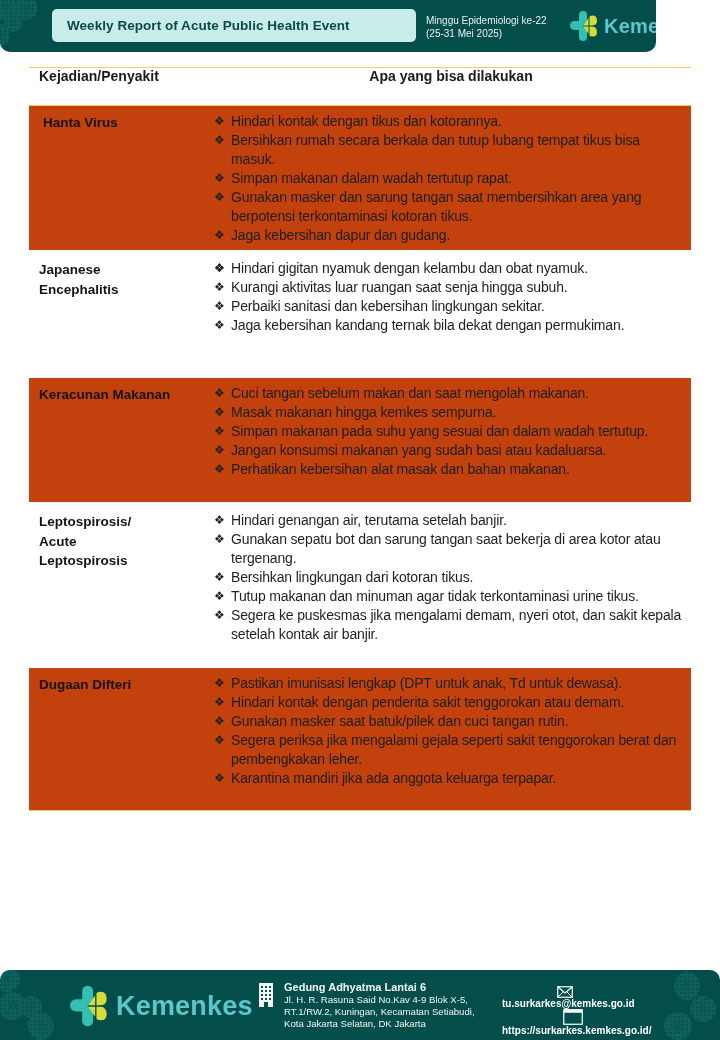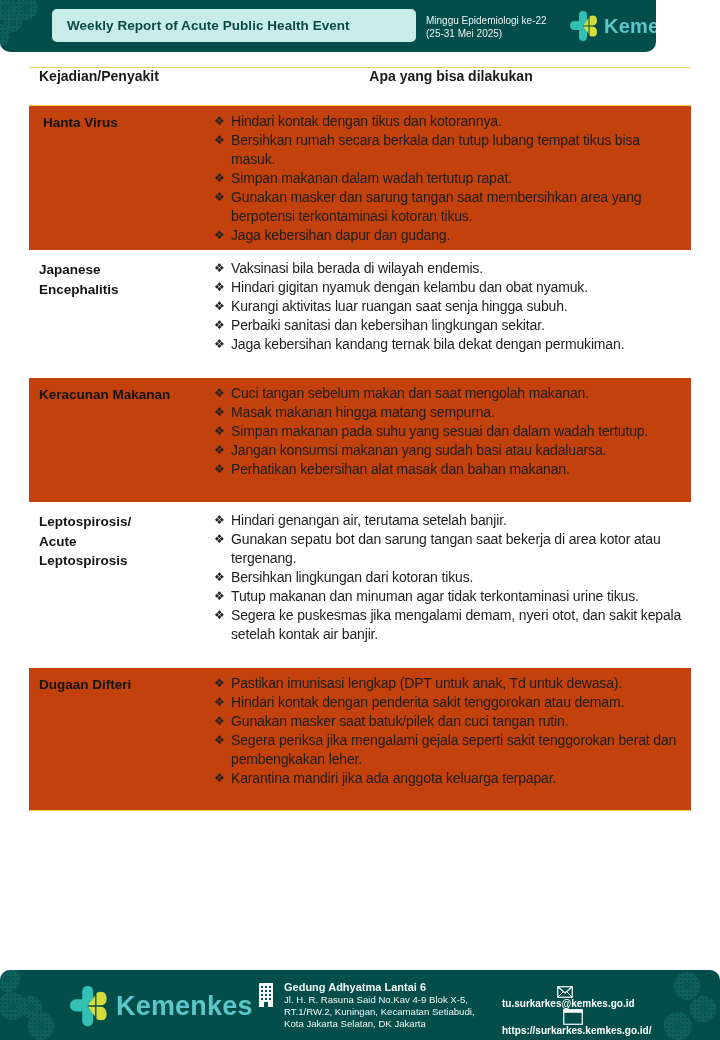--- a/index.html
+++ b/index.html
@@ -139,33 +139,33 @@
       <div class="bullet"><span class="diamond">❖</span><span>Gunakan masker dan sarung tangan saat membersihkan area yang berpotensi terkontaminasi kotoran tikus.</span></div>
       <div class="bullet"><span class="diamond">❖</span><span>Jaga kebersihan dapur dan gudang.</span></div>
     </div>
   </div>
 
   <div class="row" style="height:122px;">
     <div class="c1" style="width:182px;">
         <span style="display:block;width:110px;">Japanese Encephalitis</span>
       </div>
     <div class="c2">
-      <div class="bullet"><span class="diamond">❖</span><span>Vaksinasi bila berada di wilayah endemis.</span></div>
+      <div class="bullet"><span class="diamond">❖</span></div>
       <div class="bullet"><span class="diamond">❖</span><span>Hindari gigitan nyamuk dengan kelambu dan obat nyamuk.</span></div>
       <div class="bullet"><span class="diamond">❖</span><span>Kurangi aktivitas luar ruangan saat senja hingga subuh.</span></div>
       <div class="bullet"><span class="diamond">❖</span><span>Perbaiki sanitasi dan kebersihan lingkungan sekitar.</span></div>
       <div class="bullet"><span class="diamond">❖</span><span>Jaga kebersihan kandang ternak bila dekat dengan permukiman.</span></div>
     </div>
   </div>
 
   <div class="row shade" style="height:124px;">
     <div class="c1">Keracunan Makanan</div>
     <div class="c2">
       <div class="bullet"><span class="diamond">❖</span><span>Cuci tangan sebelum makan dan saat mengolah makanan.</span></div>
-      <div class="bullet"><span class="diamond">❖</span><span>Masak makanan hingga matang sempurna.</span></div>
+      <div class="bullet"><span class="diamond">❖</span><span>Masak makanan hingga kemkes sempurna.</span></div>
       <div class="bullet"><span class="diamond">❖</span><span>Simpan makanan pada suhu yang sesuai dan dalam wadah tertutup.</span></div>
       <div class="bullet"><span class="diamond">❖</span><span>Jangan konsumsi makanan yang sudah basi atau kadaluarsa.</span></div>
       <div class="bullet"><span class="diamond">❖</span><span>Perhatikan kebersihan alat masak dan bahan makanan.</span></div>
     </div>
   </div>
 
   <div class="row" style="height:160px;">
     <div class="c1">
         <span style="display:block;width:120px;">Leptospirosis/ Acute Leptospirosis</span>
       </div>

